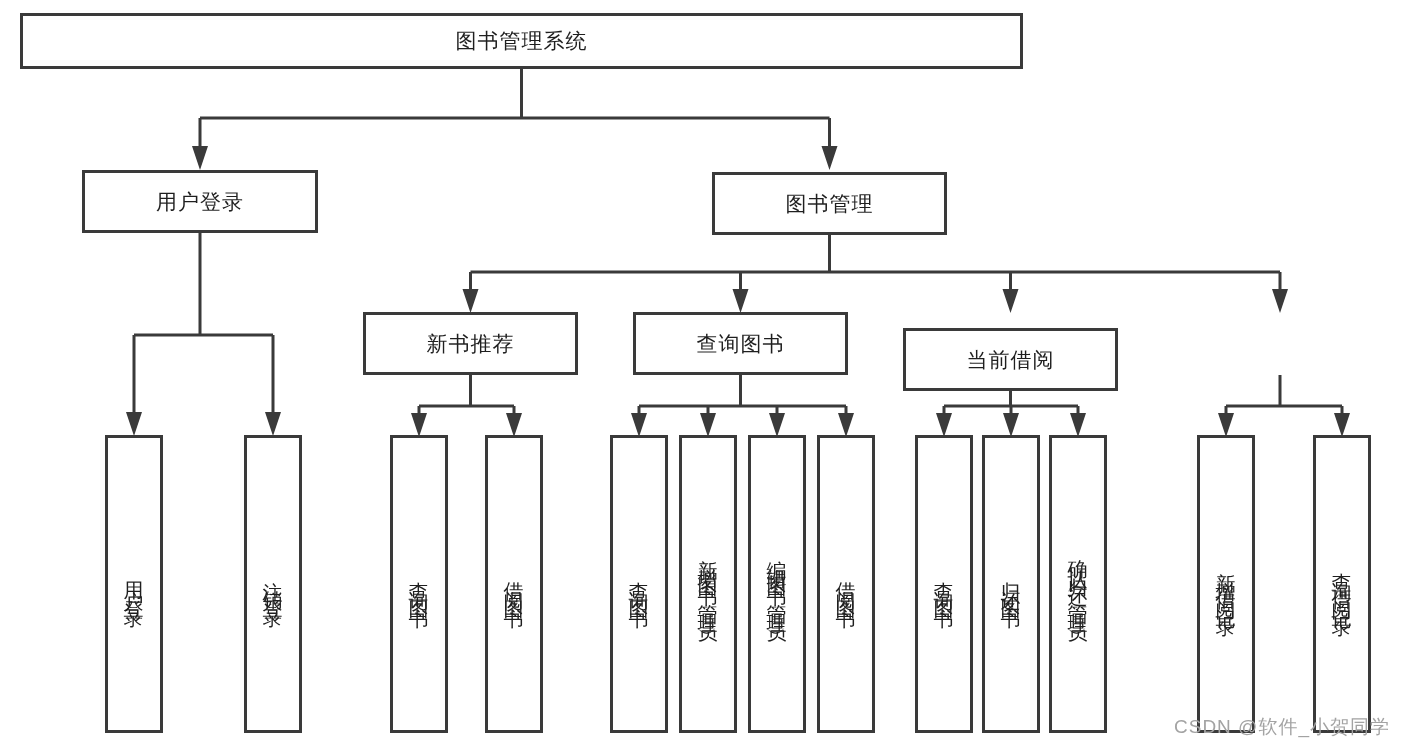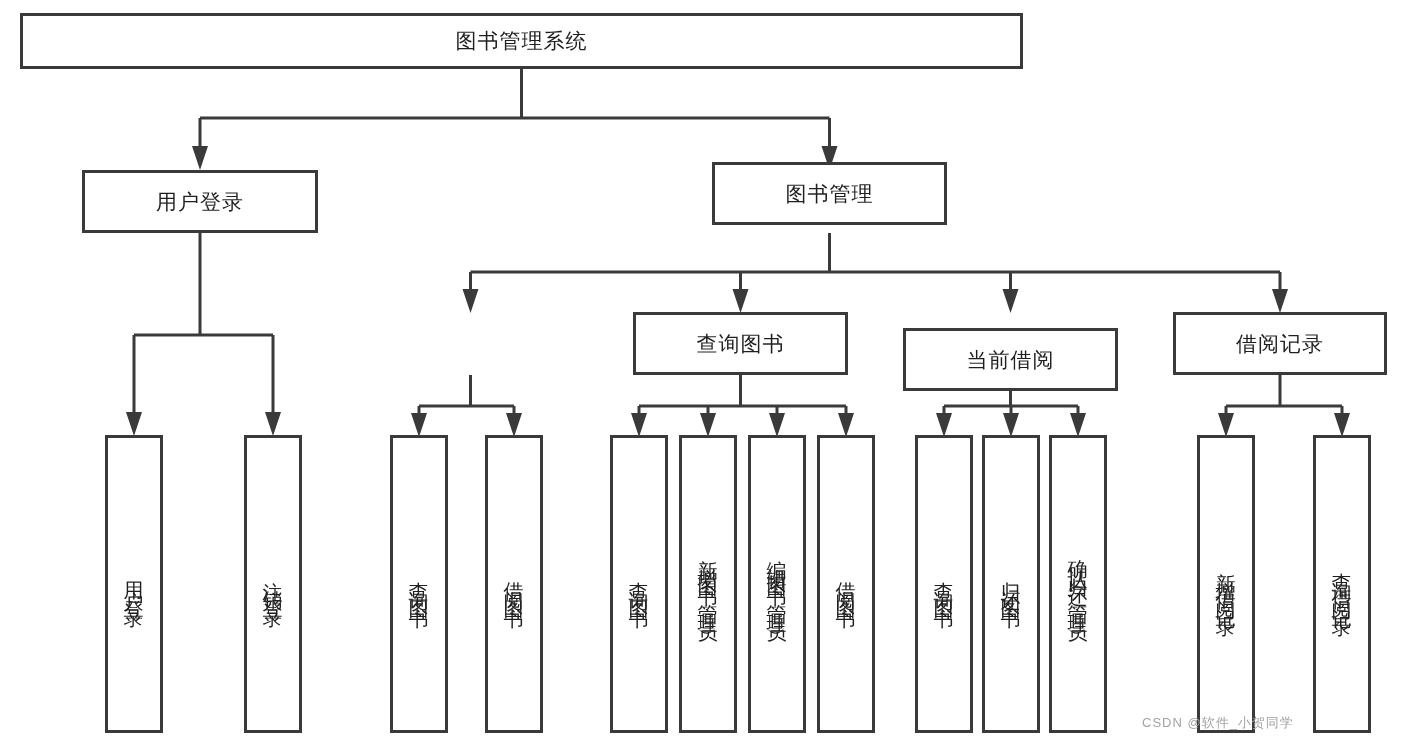--- a/index.html
+++ b/index.html
@@ -32,22 +32,22 @@
   .node-v{font-size:20px;}
   .node-v span{
     writing-mode:vertical-rl;
     text-orientation:mixed;
     letter-spacing:0.45em;
     line-height:1;
     white-space:nowrap;
   }
   .watermark{
     position:absolute;
-    left:1142px;top:714px;
-    font-size:13px;
+    left:1174px;top:714px;
+    font-size:19px;
     color:var(--watermark);
     white-space:nowrap;
     letter-spacing:1px;
     z-index:5;
   }
 </style>
 </head>
 <body>
 
 <div id="canvas">
@@ -79,25 +79,25 @@
     </g>
     <g>
       <path class="ln" d="M1280 375 V406 M1226 406 H1342 M1226 406 V418 M1342 406 V418"></path>
       <path class="ah" d="M1226 437 l-8 -24 h16 z M1342 437 l-8 -24 h16 z"></path>
     </g>
   </svg>
 
   <div class="box node-h" style="left:20px;top:13px;width:1003px;height:56px">图书管理系统</div>
 
   <div class="box node-h" style="left:82px;top:170px;width:236px;height:63px">用户登录</div>
-  <div class="box node-h" style="left:712px;top:162px;width:235px;height:63px">图书管理</div>
+  <div class="box node-h" style="left:712px;top:172px;width:235px;height:63px">图书管理</div>
 
+  <div class="box node-h" style="left:363px;top:312px;width:215px;height:63px">新书推荐</div>
   <div class="box node-h" style="left:633px;top:312px;width:215px;height:63px">查询图书</div>
   <div class="box node-h" style="left:903px;top:328px;width:215px;height:63px">当前借阅</div>
-  <div class="box node-h" style="left:1173px;top:312px;width:214px;height:63px">借阅记录</div>
 
   <div class="box node-v" style="left:105px;top:435px;width:58px;height:298px">
     <span>用户登录</span>
   </div>
   <div class="box node-v" style="left:244px;top:435px;width:58px;height:298px">
     <span>注销登录</span>
   </div>
 
   <div class="box node-v" style="left:390px;top:435px;width:58px;height:298px">
     <span>查询图书</span>

